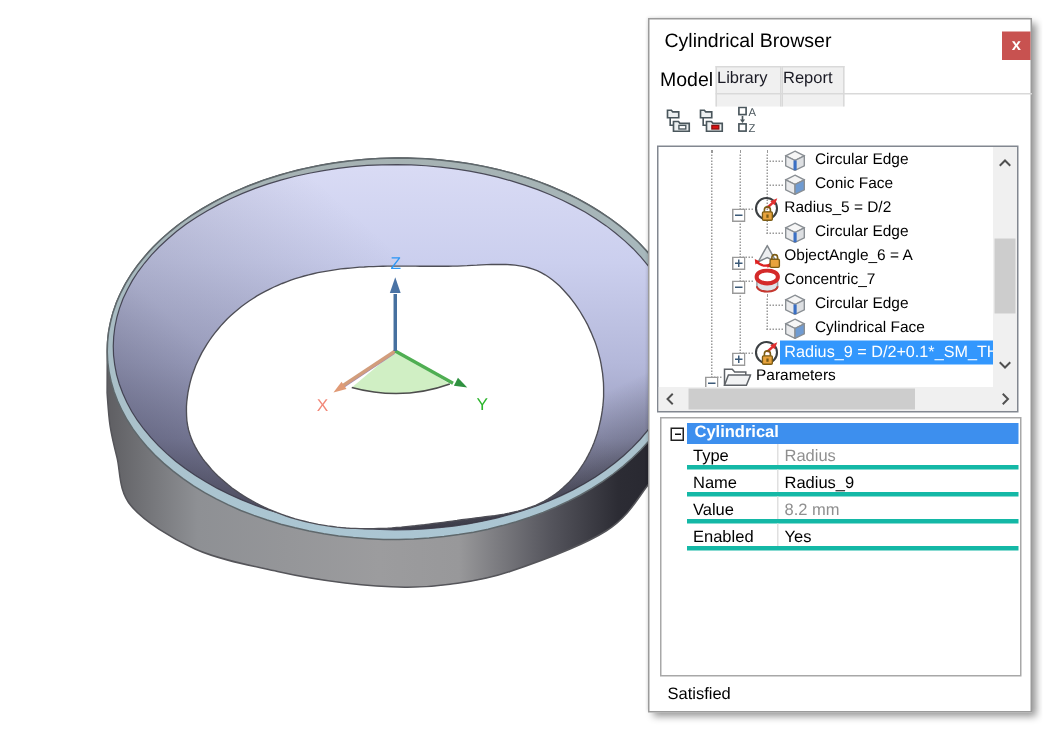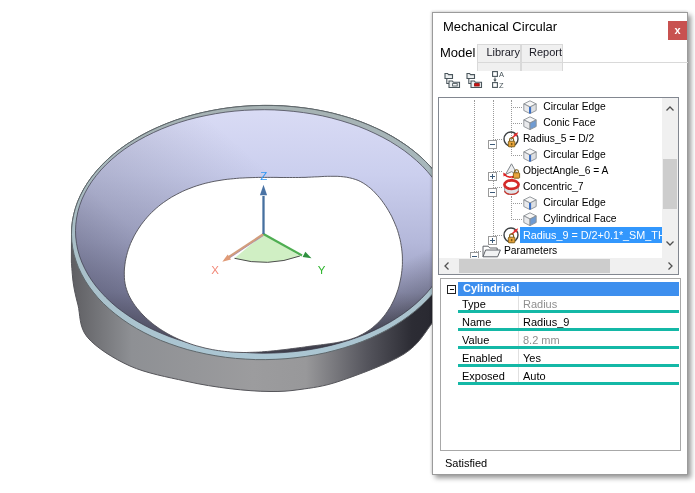--- a/index.html
+++ b/index.html
@@ -2,21 +2,21 @@
 <html><head><meta charset="utf-8"><style>
 * {margin:0;padding:0;box-sizing:border-box}
 html,body {width:695px;height:493px;overflow:hidden;background:#fff;
   font-family:"Liberation Sans",sans-serif;position:relative}
 #panel {position:absolute;left:432px;top:12px;width:256px;height:463px;background:#fff;
   border:1px solid #9b9b9b;box-shadow:3px 3px 5px rgba(0,0,0,0.42), -1px -1px 2px rgba(0,0,0,0.12);}
 #title {position:absolute;left:10px;top:5.5px;font-size:13px;color:#000}
 #close {position:absolute;left:235px;top:8px;width:19px;height:19px;background:#c85250;
   color:#fff;font-size:11px;font-weight:bold;text-align:center;line-height:18px}
 .tab {position:absolute;top:31px;height:27px;background:#f0f0f0;border:1px solid #d9d9d9;border-bottom:none;
-  font-size:11px;color:#1a1a24;text-align:right;padding-top:1px}
+  font-size:11px;color:#1a1a24;text-align:left;padding-top:1px}
 #tabline {position:absolute;left:44px;top:48.5px;width:211px;height:1px;background:#d9d9d9}
 #modeltab {position:absolute;left:7px;top:31.5px;font-size:13px;color:#000}
 .tbi {position:absolute;top:58px}
 #tree {position:absolute;left:5px;top:84px;width:241px;height:178px;border:1px solid #828790;background:#fff;overflow:hidden}
 .gl {position:absolute;width:0;border-left:1px dotted #9a9a9a}
 .gs {position:absolute;height:0;border-top:1px dotted #9a9a9a}
 .trt {position:absolute;font-size:10.3px;color:#000;white-space:nowrap;line-height:16px;height:16px}
 .trt.sel {background:#3297fd;color:#fff;padding:0 2px 0 2.7px;font-size:10.8px}
 .sbthumb {position:absolute;background:#cdcdcd}
 .sbarrow {position:absolute;width:16px;height:16px}
@@ -82,21 +82,21 @@
 <line x1="263.5" y1="234" x2="302" y2="255.5" stroke="#4fae52" stroke-width="2.2"></line>
 <line x1="263.5" y1="234" x2="263.5" y2="196" stroke="#46709f" stroke-width="2.3"></line>
 <polygon points="222.3 261.7 227.7 254.5 231.0 259.4" fill="#e09a76"></polygon>
 <polygon points="311.5 258.3 302.6 257.1 305.3 251.8" fill="#2f9140"></polygon>
 <polygon points="263.5 184.8 267.1 195.3 259.9 195.3" fill="#4a73a5"></polygon>
 <text x="215" y="274" text-anchor="middle" font-family="Liberation Sans, sans-serif" font-size="11.5" fill="#f28878">X</text>
 <text x="321.5" y="273.5" text-anchor="middle" font-family="Liberation Sans, sans-serif" font-size="11.5" fill="#2cb52c">Y</text>
 <text x="263.8" y="179.5" text-anchor="middle" font-family="Liberation Sans, sans-serif" font-size="11.5" fill="#2e97f5">Z</text>
 </svg>
 <div id="panel">
-  <div id="title">Mechanical Circular</div>
+  <div id="title">Cylindrical Browser</div>
   <div id="close">x</div>
   <div id="modeltab">Model</div>
   <div class="tab" style="left:44px;width:44px">Library</div>
   <div class="tab" style="left:88px;width:42px">Report</div>
   <div id="tabline"></div>
   <div class="tbi" style="left:11px"><svg width="18" height="18" viewBox="0 0 18 18">
         <path d="M1 7.5 V2.5 h2.6 l0.9 1.1 h4 v3.9 z" fill="#edf0f1" stroke="#4a565c" stroke-width="1.1"></path>
         <path d="M2.8 7.5 v5 h2.2" fill="none" stroke="#4a565c" stroke-width="1.1"></path>
         <path d="M5 16.5 V10 h3.3 l1 1.2 h6.2 v5.3 z" fill="#edf0f1" stroke="#4a565c" stroke-width="1.1"></path>
         <rect x="8.6" y="12.6" width="4.6" height="2.4" fill="#ffffff" stroke="#4a565c" stroke-width="0.9"></rect>
@@ -257,19 +257,15 @@
           <div class="pv">Radius_9</div>
         </div>
         <div class="prow">
           <div class="pk">Value</div>
           <div class="pv gray">8.2 mm</div>
         </div>
         <div class="prow">
           <div class="pk">Enabled</div>
           <div class="pv">Yes</div>
         </div>
-        <div class="prow">
-          <div class="pk">Exposed</div>
-          <div class="pv">Auto</div>
-        </div>
       </div>
   </div>
   <div id="satisfied">Satisfied</div>
 </div>
 </body></html>

